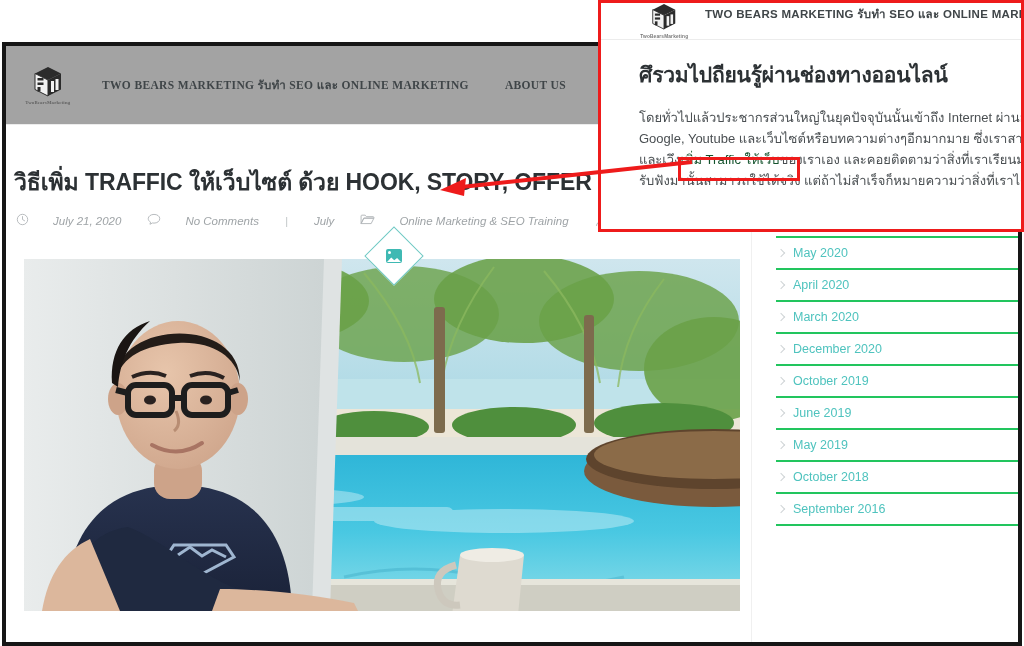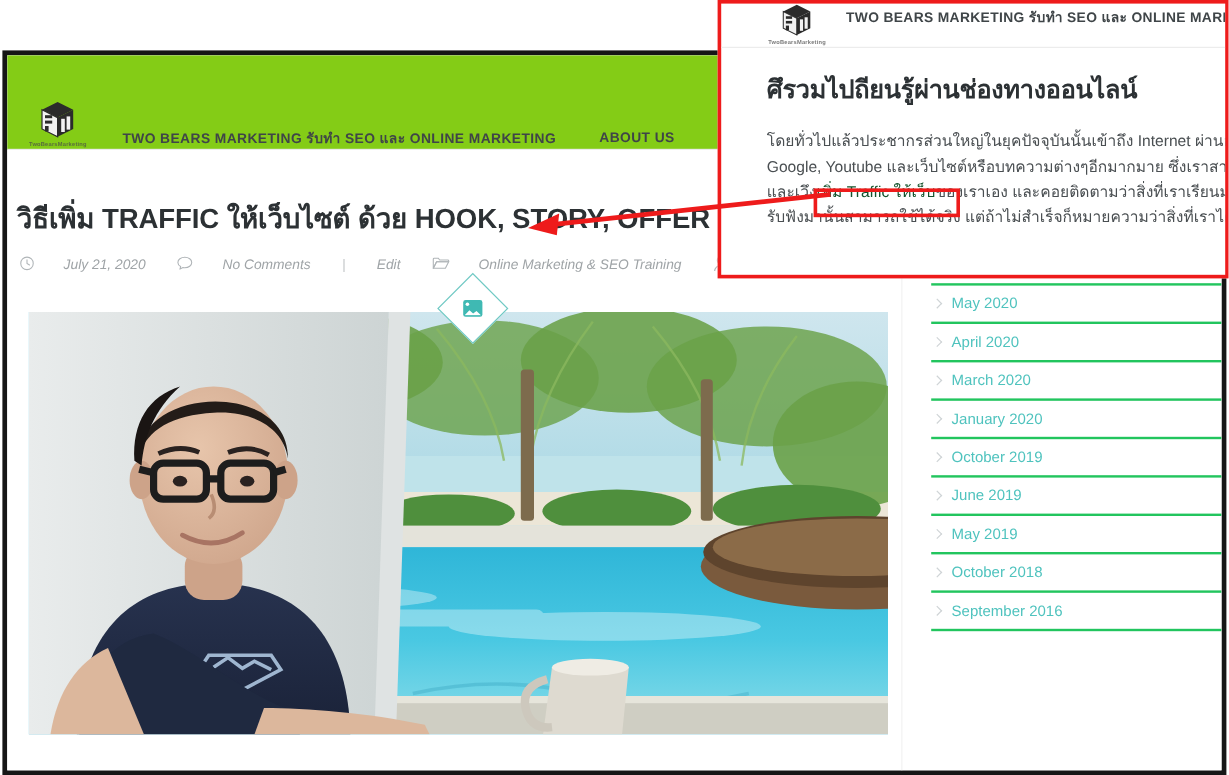--- a/index.html
+++ b/index.html
@@ -27,24 +27,25 @@
     background: #ffffff;
     border: 4px solid #161616;
     box-sizing: border-box;
     overflow: hidden;
   }
 
   
   .site-header {
     position: relative;
     height: 78px;
-    background: #84cc16;
+    background: #a3a3a3;
     border-bottom: 1px solid #ececec;
     display: flex;
-    align-items: flex-end;
+    align-items: center;
+    font-family: Liberation Serif, serif;
   }
   .brand-logo {
     width: 56px;
     margin-left: 14px;
     display: flex;
     flex-direction: column;
     align-items: center;
     justify-content: center;
   }
   .cube {
@@ -342,21 +343,21 @@
           </span>
 
           <span class="meta-item">
             <span>
               <svg width="14" height="13" viewBox="0 0 17 15">
                 <path d="M8.5 1.3C4.6 1.3 1.5 3.6 1.5 6.5c0 1.7 1.1 3.2 2.8 4.2l-.7 2.6 3-1.6c.6.1 1.2.2 1.9.2 3.9 0 7-2.3 7-5.4S12.4 1.3 8.5 1.3z" fill="none" stroke="#b0b5b8" stroke-width="1.1" stroke-linejoin="round"></path>
               </svg>
             </span>
             <span>No Comments</span>
             <span class="meta-sep">|</span>
-            <span>Edit</span>
+            <span>July</span>
           </span>
 
           <span class="meta-item">
             <span>
               <svg width="15" height="13" viewBox="0 0 18 15">
                 <path d="M1.3 12.4V3.2c0-.5.4-.9.9-.9h4l1.5 1.8h8.1c.5 0 .9.4.9.9v.9H4.6L1.3 12.4z" fill="none" stroke="#b0b5b8" stroke-width="1.1" stroke-linejoin="round"></path>
                 <path d="M1.3 12.4l3.3-6.5h12.1l-3.3 6.5z" fill="none" stroke="#b0b5b8" stroke-width="1.1" stroke-linejoin="round"></path>
               </svg>
             </span>
             <span>Online Marketing &amp; SEO Training</span>
@@ -532,21 +533,21 @@
           <li class="archive-item">
               <span class="chev"></span>
               <span>April 2020</span>
             </li>
           <li class="archive-item">
               <span class="chev"></span>
               <span>March 2020</span>
             </li>
           <li class="archive-item">
               <span class="chev"></span>
-              <span>January 2020</span>
+              <span>December 2020</span>
             </li>
           <li class="archive-item">
               <span class="chev"></span>
               <span>October 2019</span>
             </li>
           <li class="archive-item">
               <span class="chev"></span>
               <span>June 2019</span>
             </li>
           <li class="archive-item">

